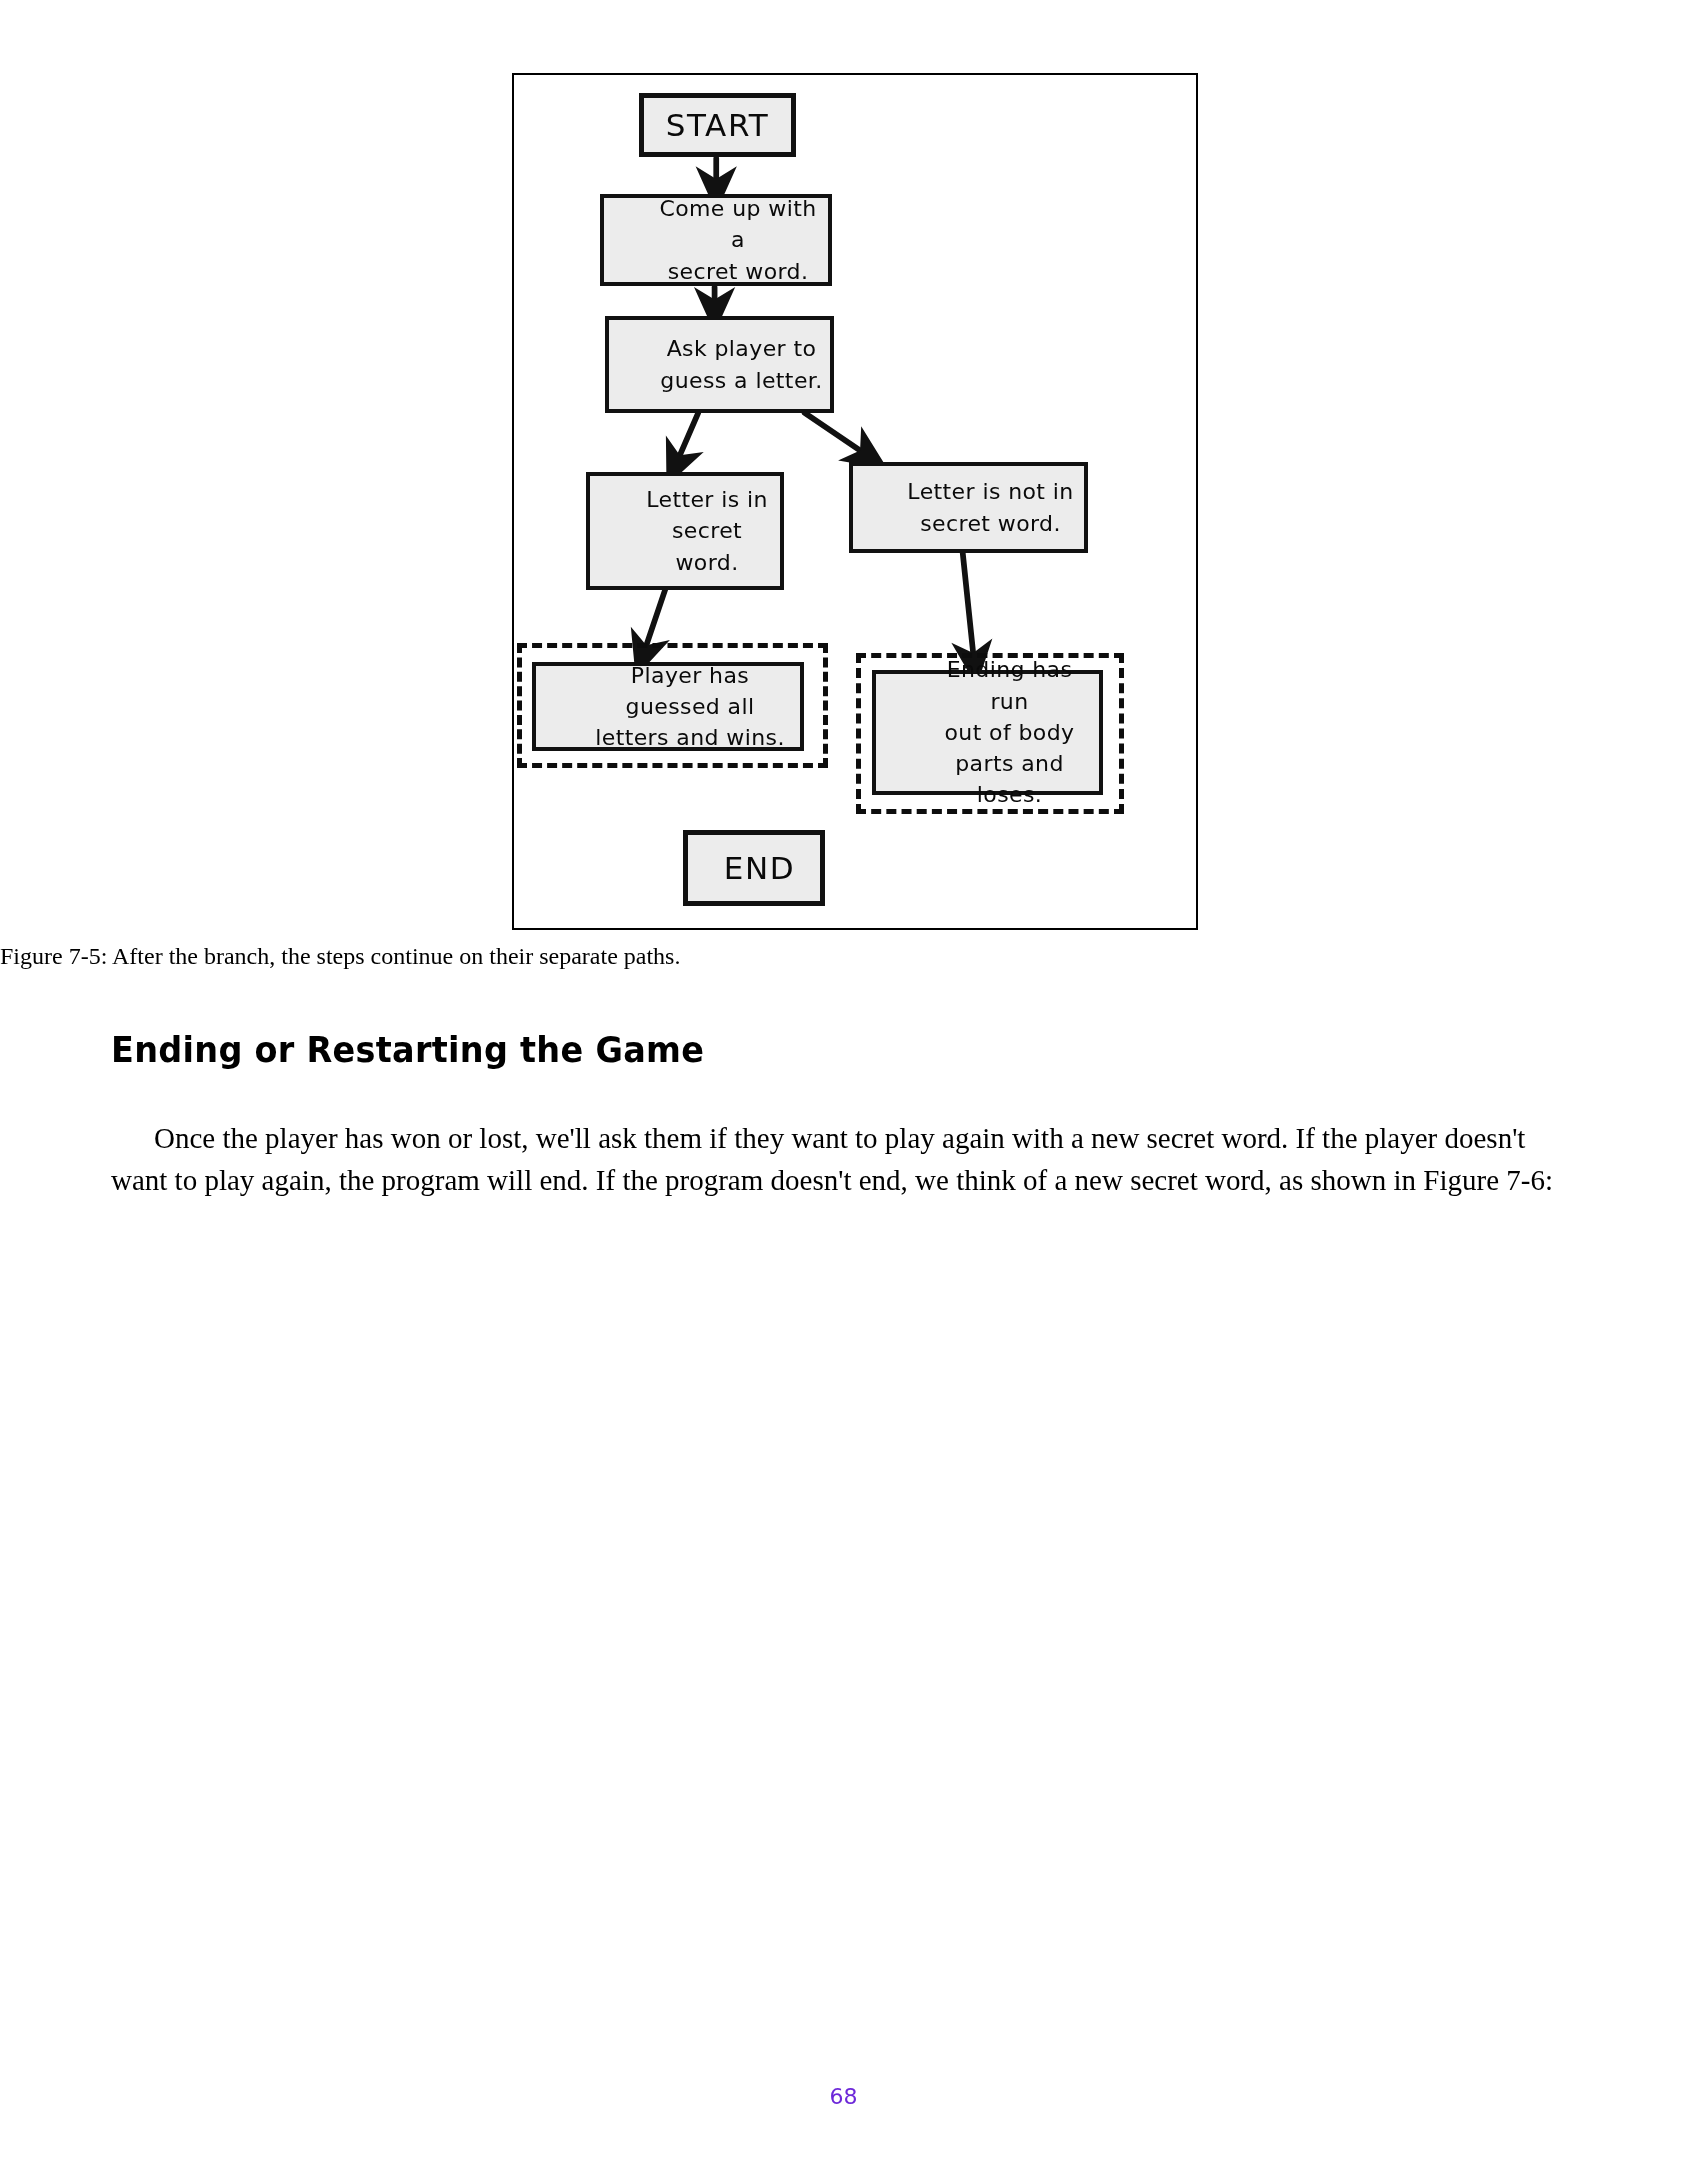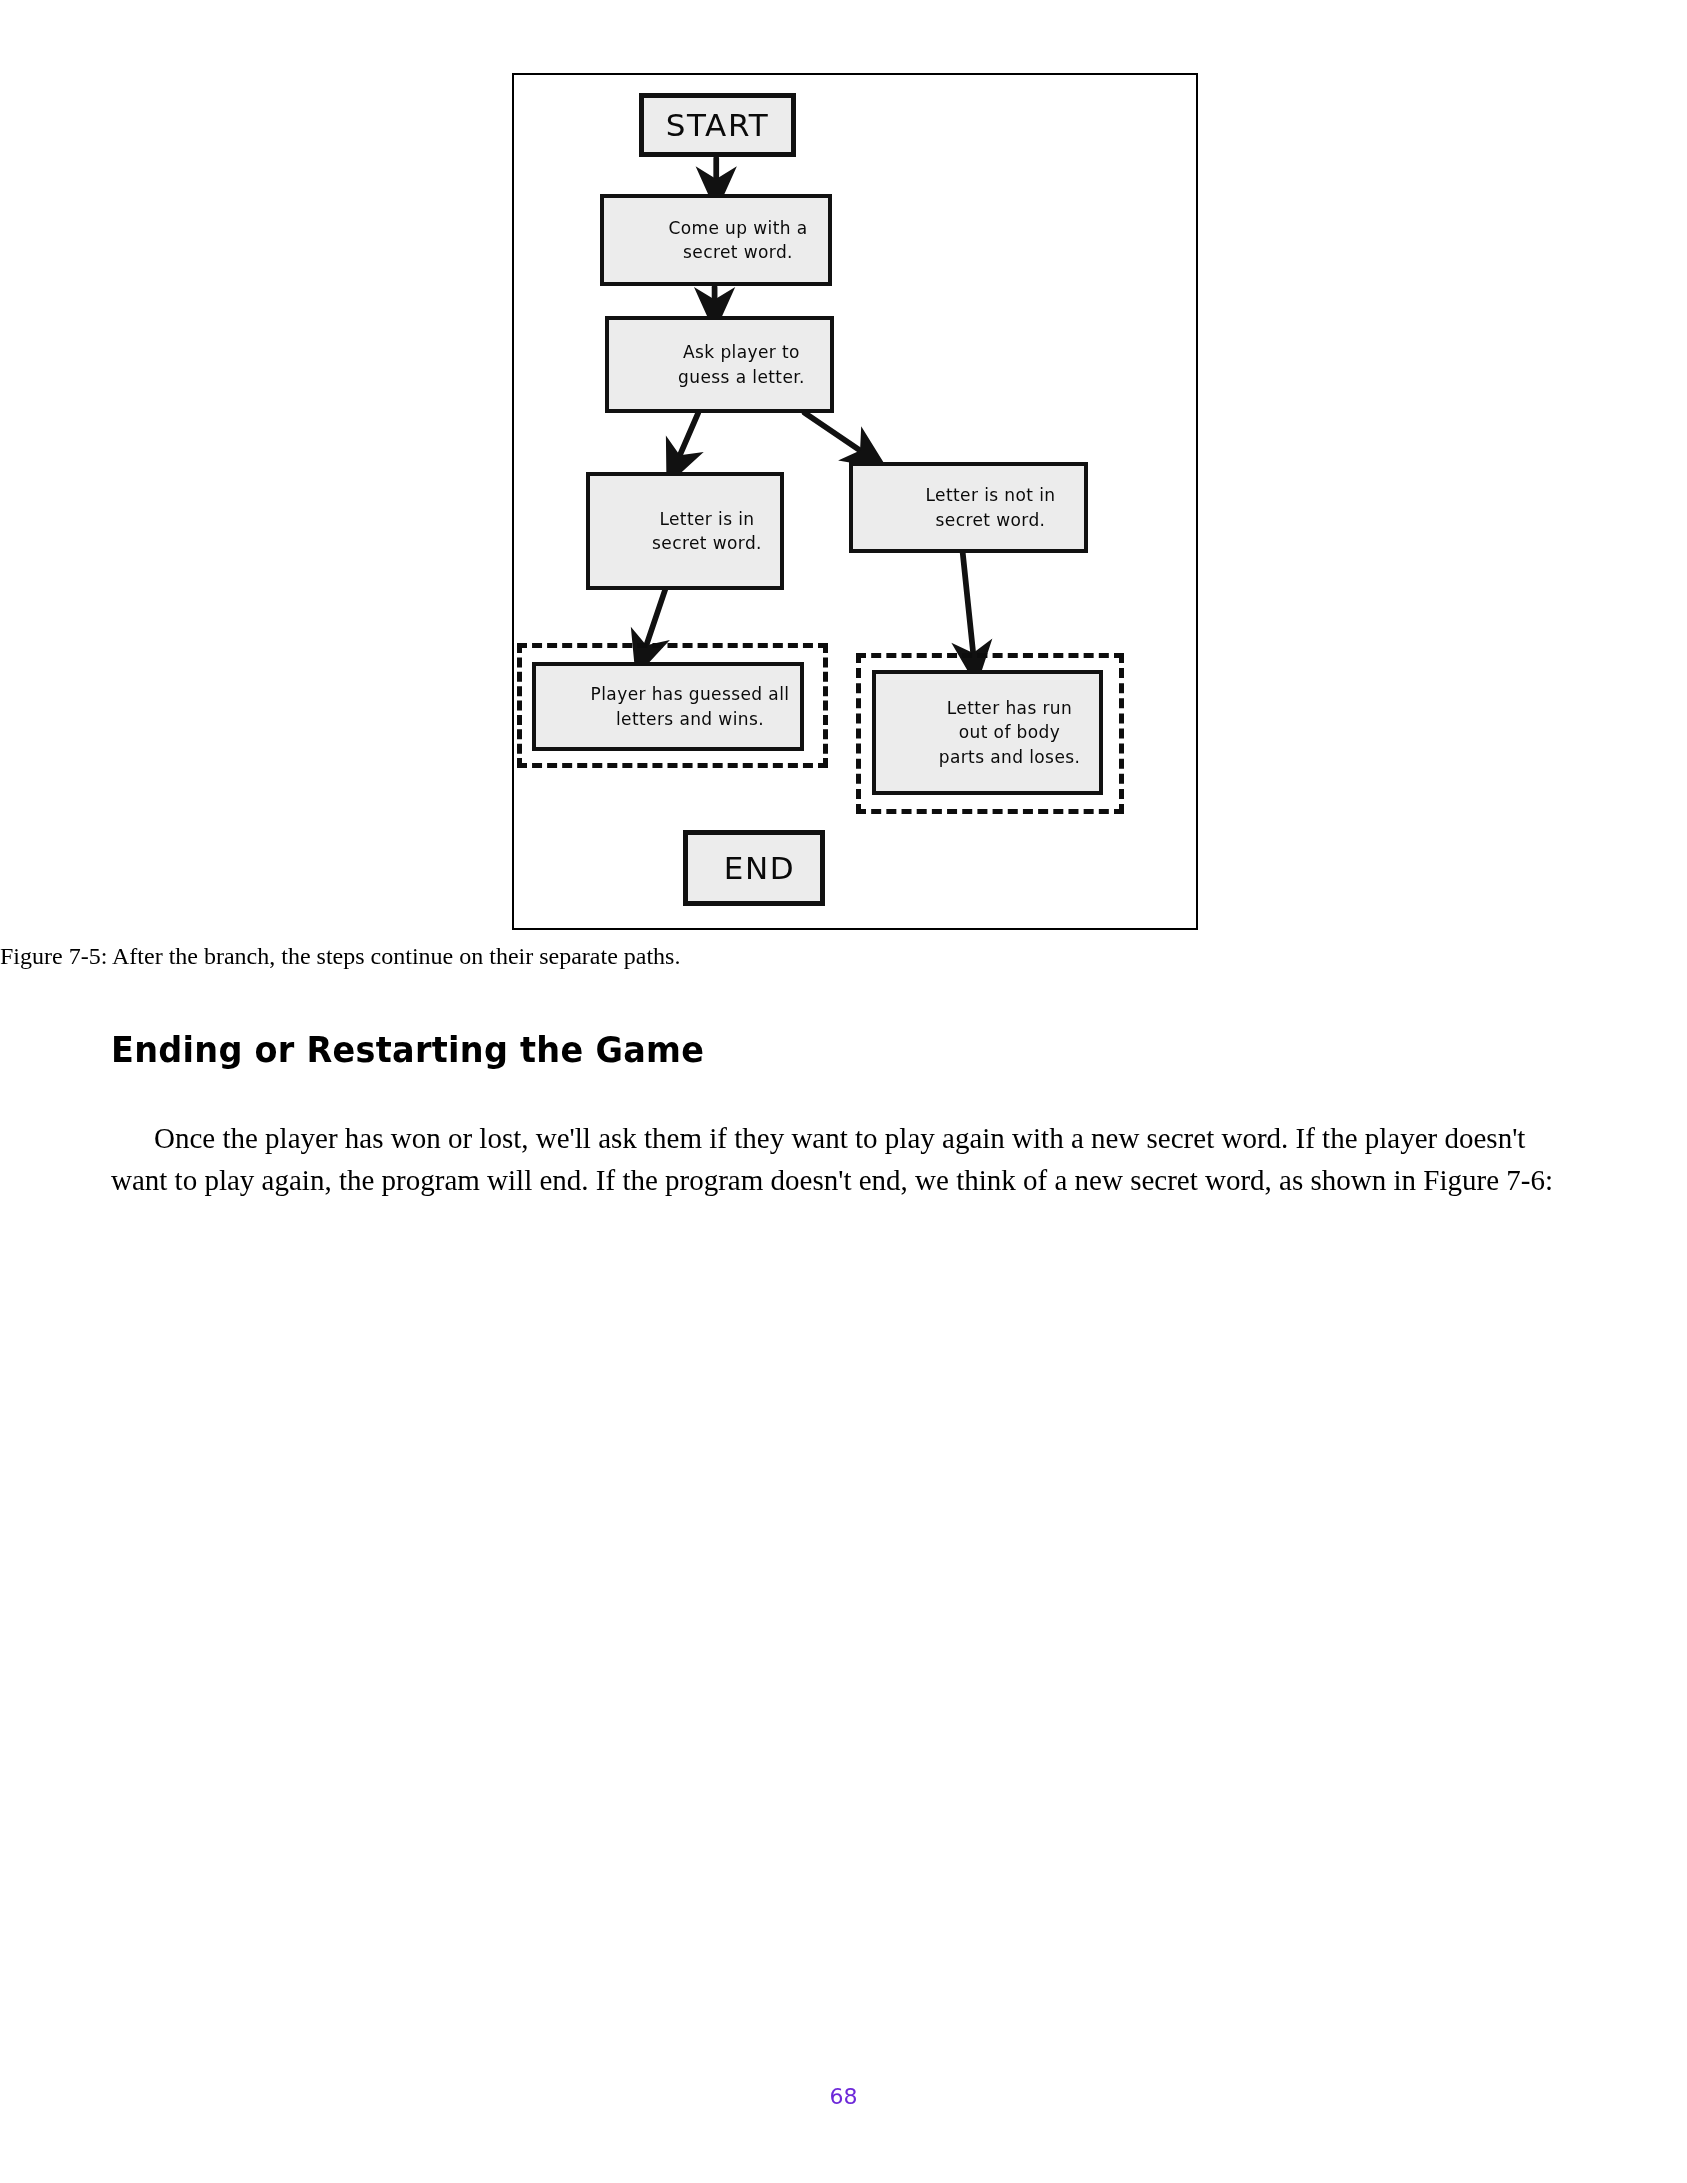--- a/index.html
+++ b/index.html
@@ -58,21 +58,21 @@
     padding: 0 5px;
     white-space: pre-line;
   }
 
   .node.terminal {
     font-size: 31px;
     letter-spacing: 1.6px;
     border-width: 5px;
   }
   .node.step {
-    font-size: 17px;
+    font-size: 22px;
     padding-left: 44px;
   }
 
   
   #node-start      { left: 125px;  top: 18px;  width: 157px; height: 64px;  }
   #node-come-up    { left: 86px;  top: 119px; width: 232px; height: 92px; }
   #node-ask        { left: 91px;  top: 241px; width: 229px; height: 97px; }
   #node-letter-in  { left: 72px;   top: 397px; width: 198px; height: 118px; }
   #node-letter-not { left: 335px;  top: 387px; width: 239px; height: 91px; }
   #node-wins       { left: 18px;   top: 587px; width: 272px; height: 89px; }
@@ -195,21 +195,21 @@
     <span class="node-text">Letter is not in
 secret word.</span>
   </div>
 
   <div class="node step" id="node-wins">
     <span class="node-text">Player has guessed all
 letters and wins.</span>
   </div>
 
   <div class="node step" id="node-loses">
-    <span class="node-text">Letter has run
+    <span class="node-text">Ending has run
 out of body
 parts and loses.</span>
   </div>
 
   <div class="node terminal" id="node-end">
     <span class="node-text">END</span>
   </div>
 
 </div>
 

